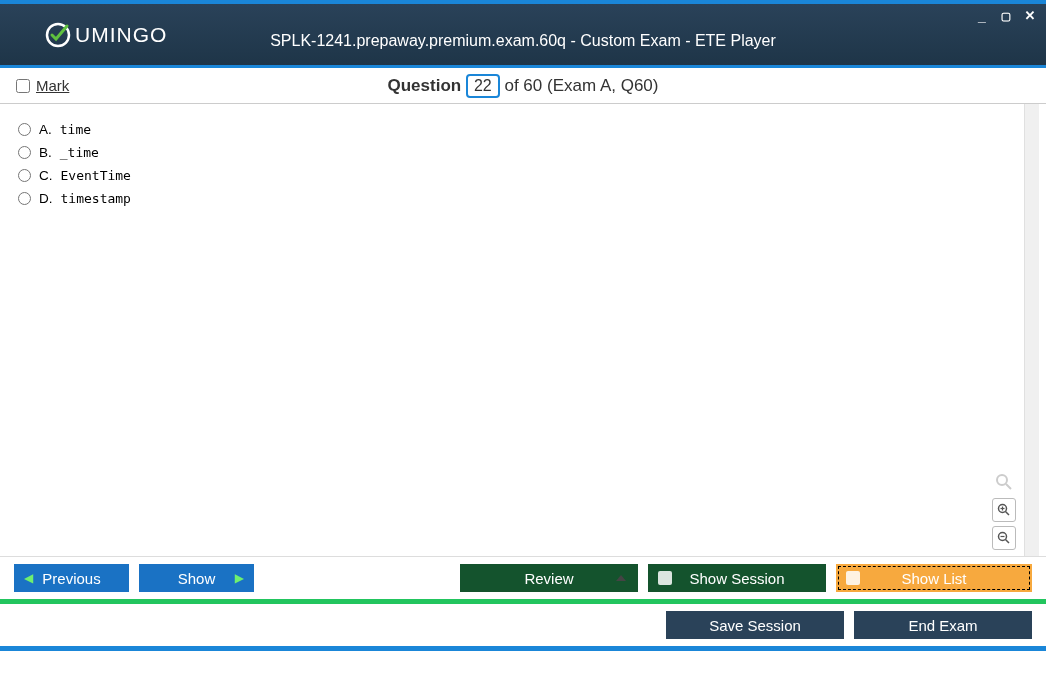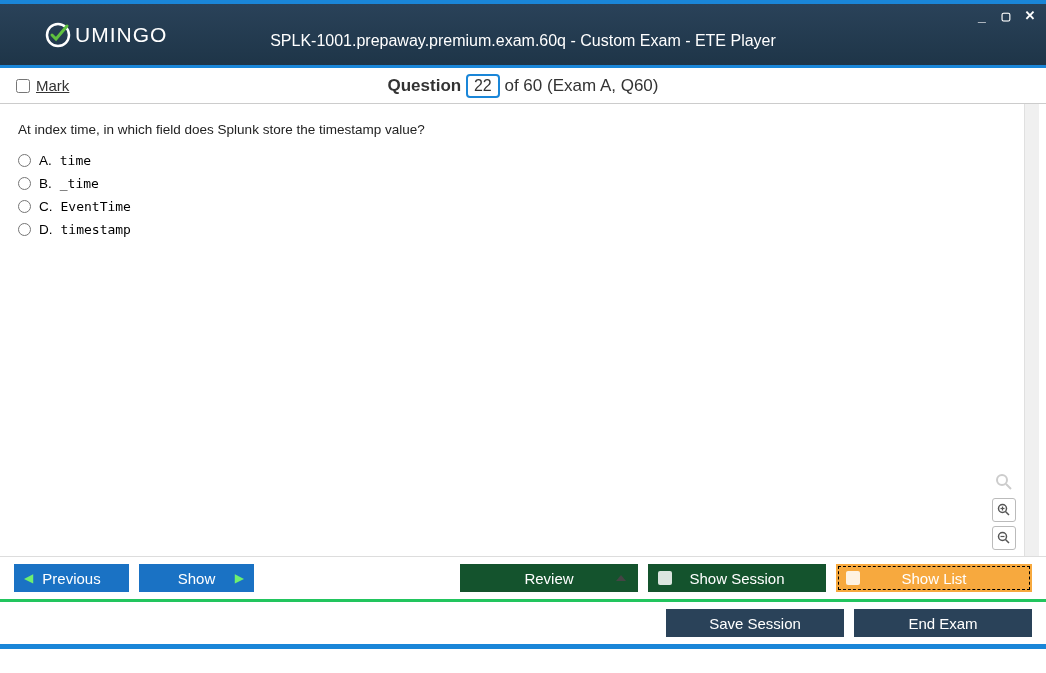--- a/index.html
+++ b/index.html
@@ -174,21 +174,21 @@
   gap: 10px;
   border-top: 1px solid #ddd;
   background: #fff;
 }
 .button-row-2 {
   display: flex;
   align-items: center;
   padding: 7px 14px;
   gap: 10px;
   justify-content: flex-end;
-  border-top: 3px solid #22c55e;
+  border-top: 5px solid #22c55e;
   background: #fff;
 }
 .btn {
   display: flex;
   align-items: center;
   justify-content: center;
   height: 28px;
   color: #fff;
   font-size: 15px;
   cursor: pointer;
@@ -230,21 +230,21 @@
 <div class="titlebar">
   <div class="logo">
     <span class="logo-check">
       <svg viewBox="0 0 26 26">
           <circle cx="13" cy="13" r="11" fill="none" stroke="#fff" stroke-width="2.5"></circle>
           <path d="M7 13 L11 17 L22 4" fill="none" stroke="#5fc13e" stroke-width="3" stroke-linecap="round"></path>
         </svg>
     </span>
     <span class="logo-text">UMINGO</span>
   </div>
-  <div class="title-text">SPLK-1001.prepaway.premium.exam.60q - Custom Exam - ETE Player</div>
+  <div class="title-text">SPLK-1241.prepaway.premium.exam.60q - Custom Exam - ETE Player</div>
   <div class="window-controls">
     <span>_</span>
     <span style="font-size:11px;position:relative;top:2px;">▢</span>
     <span style="font-size:13px;">✕</span>
   </div>
 </div>
 <div class="blue-bar"></div>
 
 <div class="question-header">
   <div class="mark-wrap">
@@ -252,21 +252,20 @@
     <span class="mark-label">Mark</span>
   </div>
   <div class="question-title">
     <b>Question</b>
     <span class="qnum-box">22</span><span> of 60 (Exam A, Q60)</span>
   </div>
 </div>
 
 <div class="content-wrap">
   <div class="content">
-    <div class="question-text">At index time, in which field does Splunk store the timestamp value?</div>
     <div class="options">
       <label class="option">
         <input type="radio" name="ans" style="">
         <span>A.</span>
         <span class="code">time</span>
       </label>
       <label class="option">
         <input type="radio" name="ans" style="">
         <span>B.</span>
         <span class="code">_time</span>

